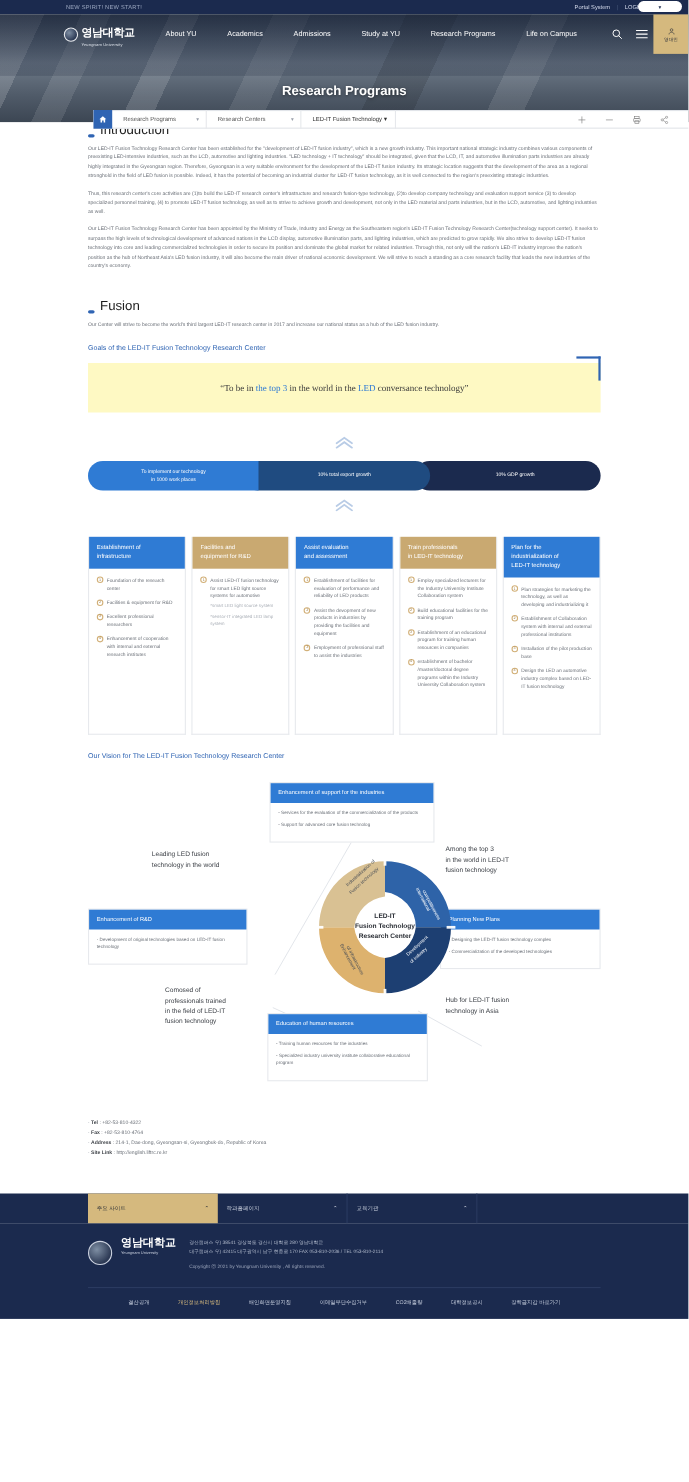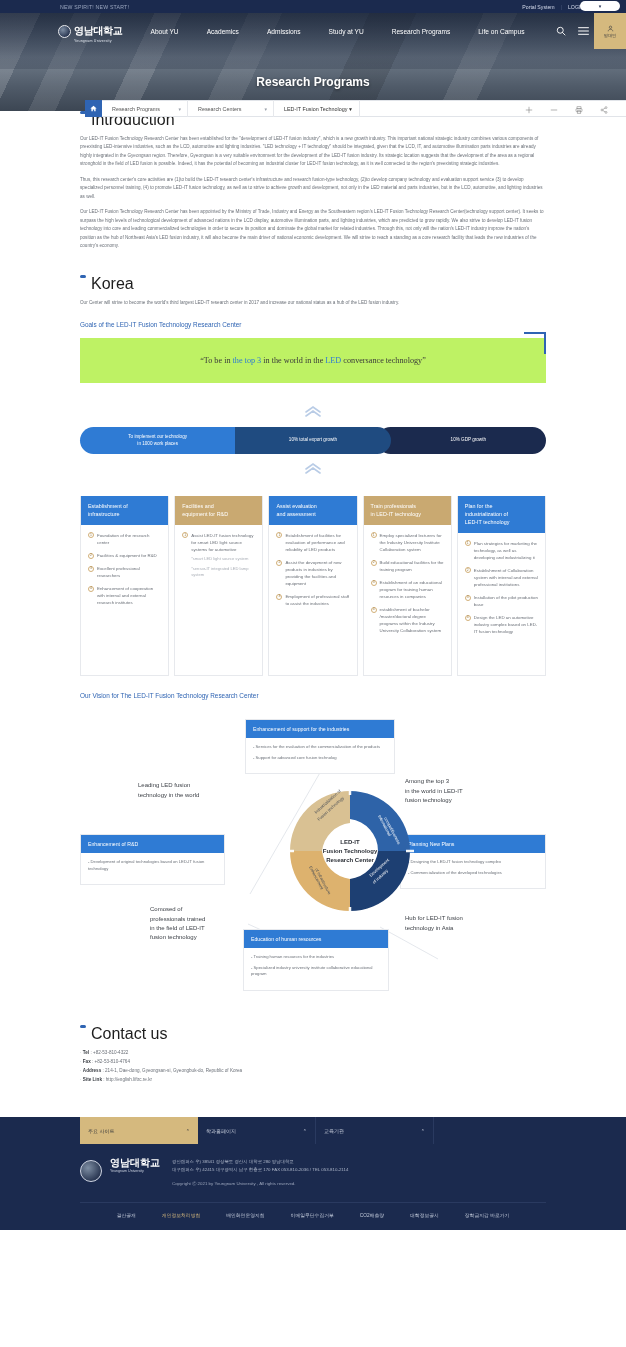--- a/index.html
+++ b/index.html
@@ -151,25 +151,25 @@
   
   .content { padding: 0 80px; }
   h1.page-title {
     text-align: center;
     font-size: 15px;
     font-weight: normal;
     color: #222;
     margin: 45px 0 42px;
   }
   h2.sec {
-    font-size: 16px;
+    font-size: 12px;
     font-weight: normal;
     color: #1d1d1d;
     margin: 0 0 6px;
-    display: flex; align-items: flex-start; gap: 5px;
+    display: flex; align-items: flex-end; gap: 5px;
   }
   h2.sec .bullet {
     width: 6px; height: 3px; border-radius: 2px;
     background: #2f64b3; display: inline-block;
   }
   p.body {
     font-size: 4.6px;
     line-height: 1.85;
     color: #6b7078;
     margin-bottom: 7px;
@@ -177,21 +177,21 @@
   }
   .sub-blue {
     color: #2f64b3;
     font-size: 6.4px;
     margin: 14px 0 10px;
   }
 
   
   .quote-wrap { position: relative; margin-bottom: 20px; }
   .quote {
-    background: #bef264;
+    background: #fef9c3;
     padding: 18px 0;
     text-align: center;
     font-family: "Liberation Serif", serif;
     font-size: 8.2px;
     color: #3a3a3a;
   }
   .quote .hl { color: #2f7bd4; }
   .quote-corner {
     position: absolute; right: 0; top: -6px;
     width: 22px; height: 22px;
@@ -476,21 +476,21 @@
     <h2 class="sec">
       <span class="bullet"></span>
       <span>Introduction</span>
     </h2>
     <p class="body">Our LED-IT Fusion Technology Research Center has been established for the "development of LED-IT fusion industry", which is a new growth industry. This important national strategic industry combines various components of preexisting LED-intensive industries, such as the LCD, automotive and lighting industries. "LED technology + IT technology" should be integrated, given that the LCD, IT, and automotive illumination parts industries are already highly integrated in the Gyeongsan region. Therefore, Gyeongsan is a very suitable environment for the development of the LED-IT fusion industry. Its strategic location suggests that the development of the area as a regional stronghold in the field of LED fusion is possible. Indeed, it has the potential of becoming an industrial cluster for LED-IT fusion technology, as it is well connected to the region's preexisting strategic industries.</p>
     <p class="body">Thus, this research center's core activities are (1)to build the LED-IT research center's infrastructure and research fusion-type technology, (2)to develop company technology and evaluation support service (3) to develop specialized personnel training, (4) to promote LED-IT fusion technology, as well as to strive to achieve growth and development, not only in the LED material and parts industries, but in the LCD, automotive, and lighting industries as well.</p>
     <p class="body">Our LED-IT Fusion Technology Research Center has been appointed by the Ministry of Trade, Industry and Energy as the Southeastern region's LED-IT Fusion Technology Research Center(technology support center). It seeks to surpass the high levels of technological development of advanced nations in the LCD display, automotive illumination parts, and lighting industries, which are predicted to grow rapidly. We also strive to develop LED-IT fusion technology into core and leading commercialized technologies in order to secure its position and dominate the global market for related industries. Through this, not only will the nation's LED-IT industry improve the nation's position as the hub of Northeast Asia's LED fusion industry, it will also become the main driver of national economic development. We will strive to reach a standing as a core research facility that leads the new industries of the country's economy.</p>
 
     <h2 class="sec" style="margin-top:24px">
       <span class="bullet"></span>
-      <span>Korea</span>
+      <span>Fusion</span>
     </h2>
     <p class="body">Our Center will strive to become the world's third largest LED-IT research center in 2017 and increase our national status as a hub of the LED fusion industry.</p>
     <div class="sub-blue">Goals of the LED-IT Fusion Technology Research Center</div>
 
     <div class="quote-wrap">
       <div class="quote-corner"></div>
       <div class="quote">
         <span>“To be in </span><span class="hl">the top 3</span><span> in the world in the </span><span class="hl">LED</span><span> conversance technology”</span>
       </div>
     </div>
@@ -673,24 +673,20 @@
         </svg>
         <div class="center-txt">
           <div class="l1">LED-IT</div>
           <div>Fusion Technology</div>
           <div>Research Center</div>
         </div>
       </div>
     </div>
 
     <div class="contact">
-      <h2 class="sec">
-        <span class="bullet"></span>
-        <span>Contact us</span>
-      </h2>
       <ul>
         <li><b>Tel</b> : <span>+82-53-810-4322</span></li>
         <li><b>Fax</b> : <span>+82-53-810-4764</span></li>
         <li><b>Address</b> : <span>214-1, Dae-dong, Gyeongsan-si, Gyeongbuk-do, Republic of Korea</span></li>
         <li><b>Site Link</b> : <span>http://english.liftrc.re.kr</span></li>
       </ul>
     </div>
 
     <div style="height:32px"></div>
   </div>

